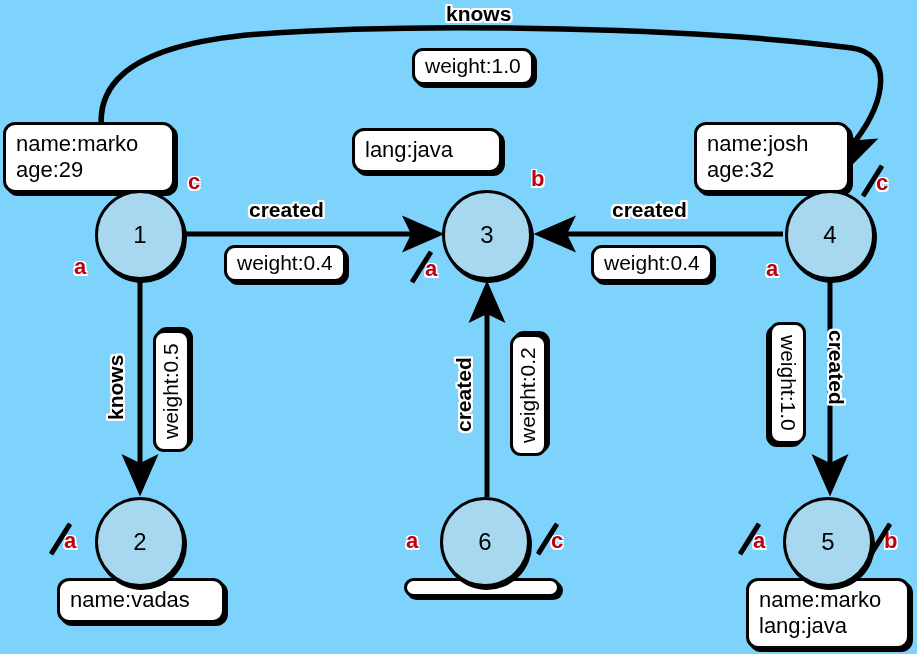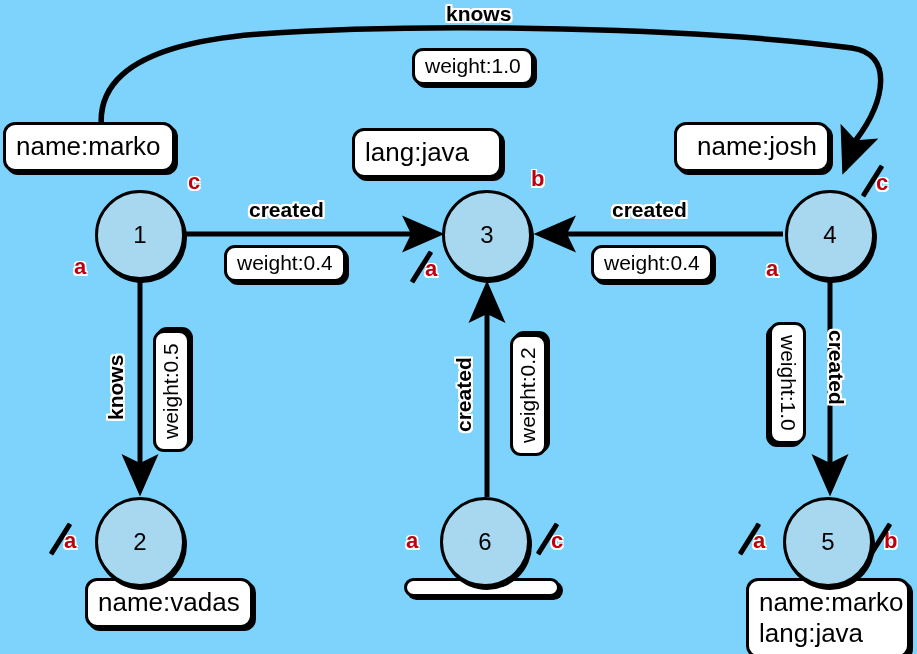--- a/index.html
+++ b/index.html
@@ -8,21 +8,21 @@
   #gsvg{position:absolute;left:0;top:0;width:917px;height:654px;}
 
   
   .propbox{
     position:absolute;
     box-sizing:border-box;
     background:#ffffff;
     border:3px solid #000000;
     border-radius:12px;
     padding:6px 10px 7px 10px;
-    font-size:26px;
+    font-size:22px;
     line-height:1.18;
     color:#000000;
     white-space:nowrap;
     box-shadow:3px 3px 0 #000;
     z-index:40;
   }
   .propbox div{display:block;}
 
   
   .weight{
@@ -156,32 +156,34 @@
   <div class="weight" style="left:591px;top:245px;">weight:0.4</div>
 
   <div class="weight vert-ccw" style="left:153px;top:452px;transform:rotate(-90deg);">weight:0.5</div>
 
   <div class="weight vert-ccw" style="left:510px;top:456px;transform:rotate(-90deg);">weight:0.2</div>
 
   <div class="weight vert-cw" style="left:806px;top:322px;transform:rotate(90deg);">weight:1.0</div>
 
   <div class="propbox" style="left:3px;top:122px;width:172px;">
     <div>name:marko</div>
-  </div>
-
-  <div class="propbox" style="left:57px;top:578px;width:168px;margin-left:28px;">
+    <div>age:29</div>
+  </div>
+
+  <div class="propbox" style="left:57px;top:578px;width:168px;">
     <div>name:vadas</div>
   </div>
 
   <div class="propbox" style="left:352px;top:128px;width:150px;">
     <div>lang:java</div>
   </div>
 
-  <div class="propbox" style="left:674px;top:122px;width:156px;text-align:right;">
+  <div class="propbox" style="left:694px;top:122px;width:156px;">
     <div>name:josh</div>
+    <div>age:32</div>
   </div>
 
   <div class="propbox" style="left:746px;top:578px;width:164px;">
     <div>name:marko</div>
     <div>lang:java</div>
   </div>
 
   <div class="propbox" style="left:404px;top:578px;width:156px;">
   </div>
 

